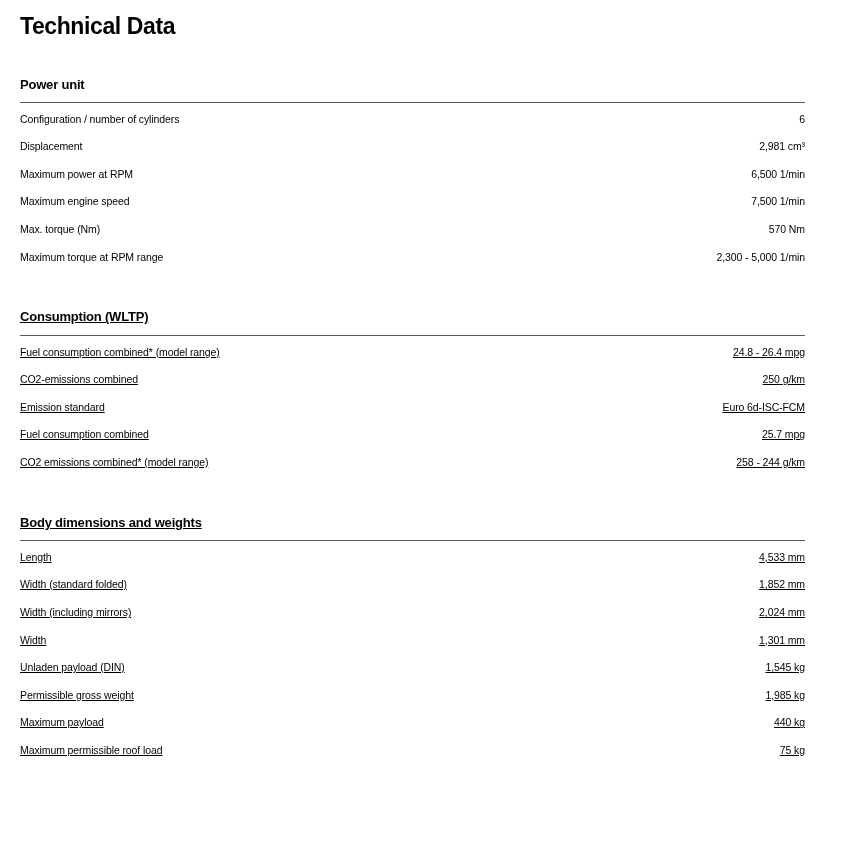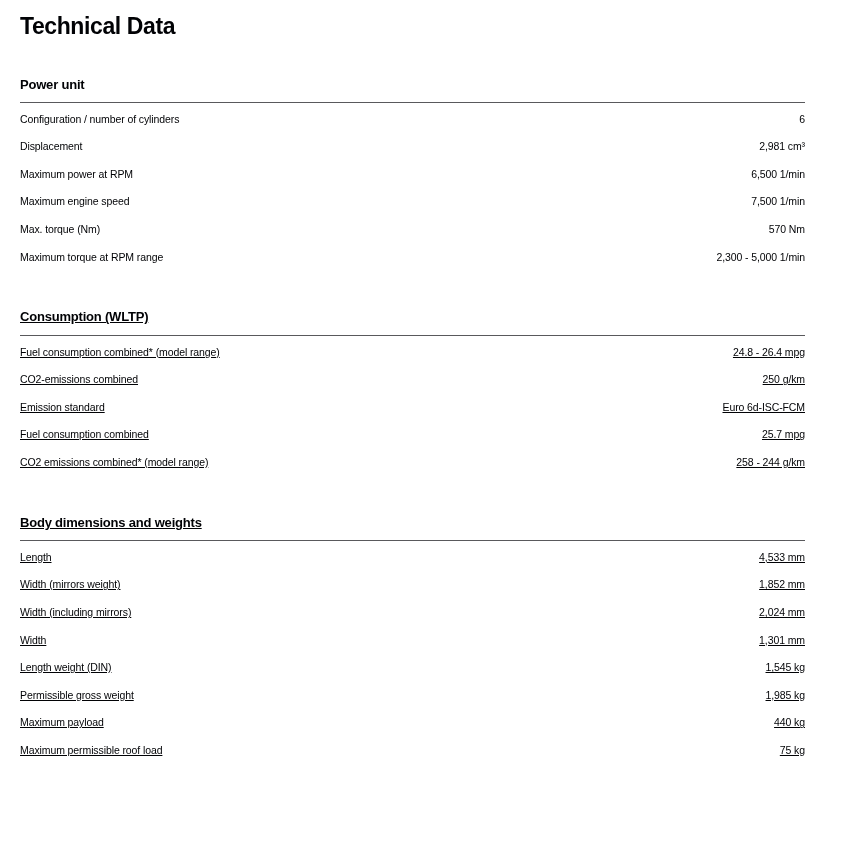--- a/index.html
+++ b/index.html
@@ -113,33 +113,33 @@
 
   <section class="section">
     <h2 class="section-heading">Body dimensions and weights</h2>
     <hr class="rule">
     <div class="rows">
       <div class="row">
         <span class="label">Length</span>
         <span class="value">4,533 mm</span>
       </div>
       <div class="row">
-        <span class="label">Width (mirrors weight)</span>
+        <span class="label">Width (standard folded)</span>
         <span class="value">1,852 mm</span>
       </div>
       <div class="row">
         <span class="label">Width (including mirrors)</span>
         <span class="value">2,024 mm</span>
       </div>
       <div class="row">
         <span class="label">Width</span>
         <span class="value">1,301 mm</span>
       </div>
       <div class="row">
-        <span class="label">Length weight (DIN)</span>
+        <span class="label">Unladen payload (DIN)</span>
         <span class="value">1,545 kg</span>
       </div>
       <div class="row">
         <span class="label">Permissible gross weight</span>
         <span class="value">1,985 kg</span>
       </div>
       <div class="row">
         <span class="label">Maximum payload</span>
         <span class="value">440 kg</span>
       </div>

